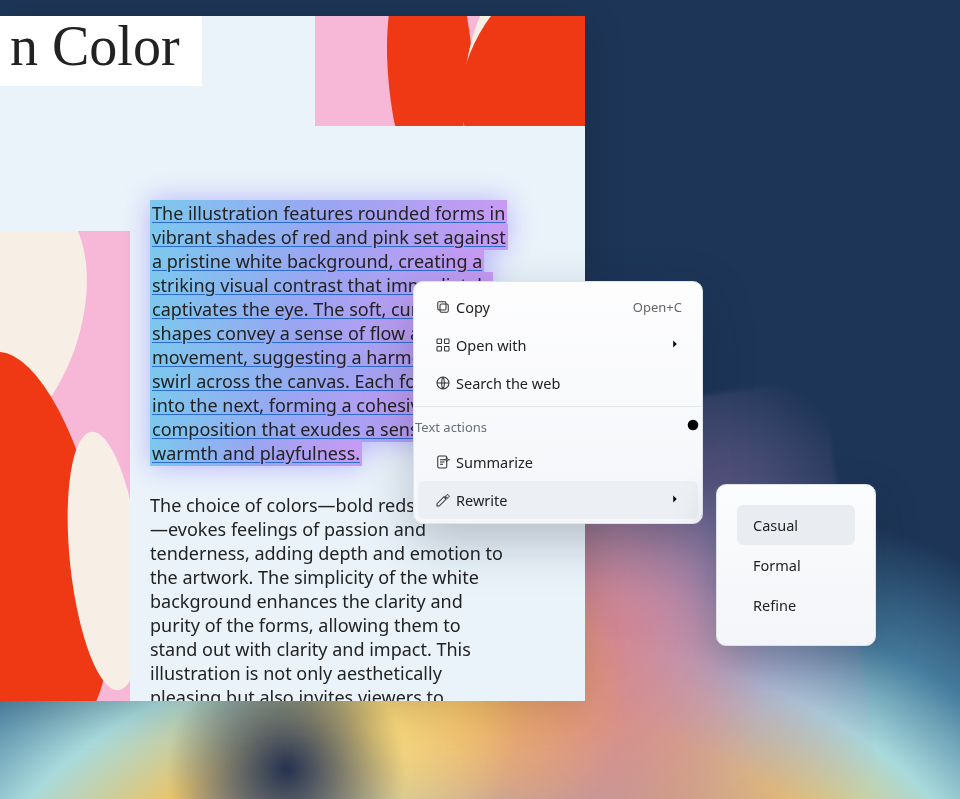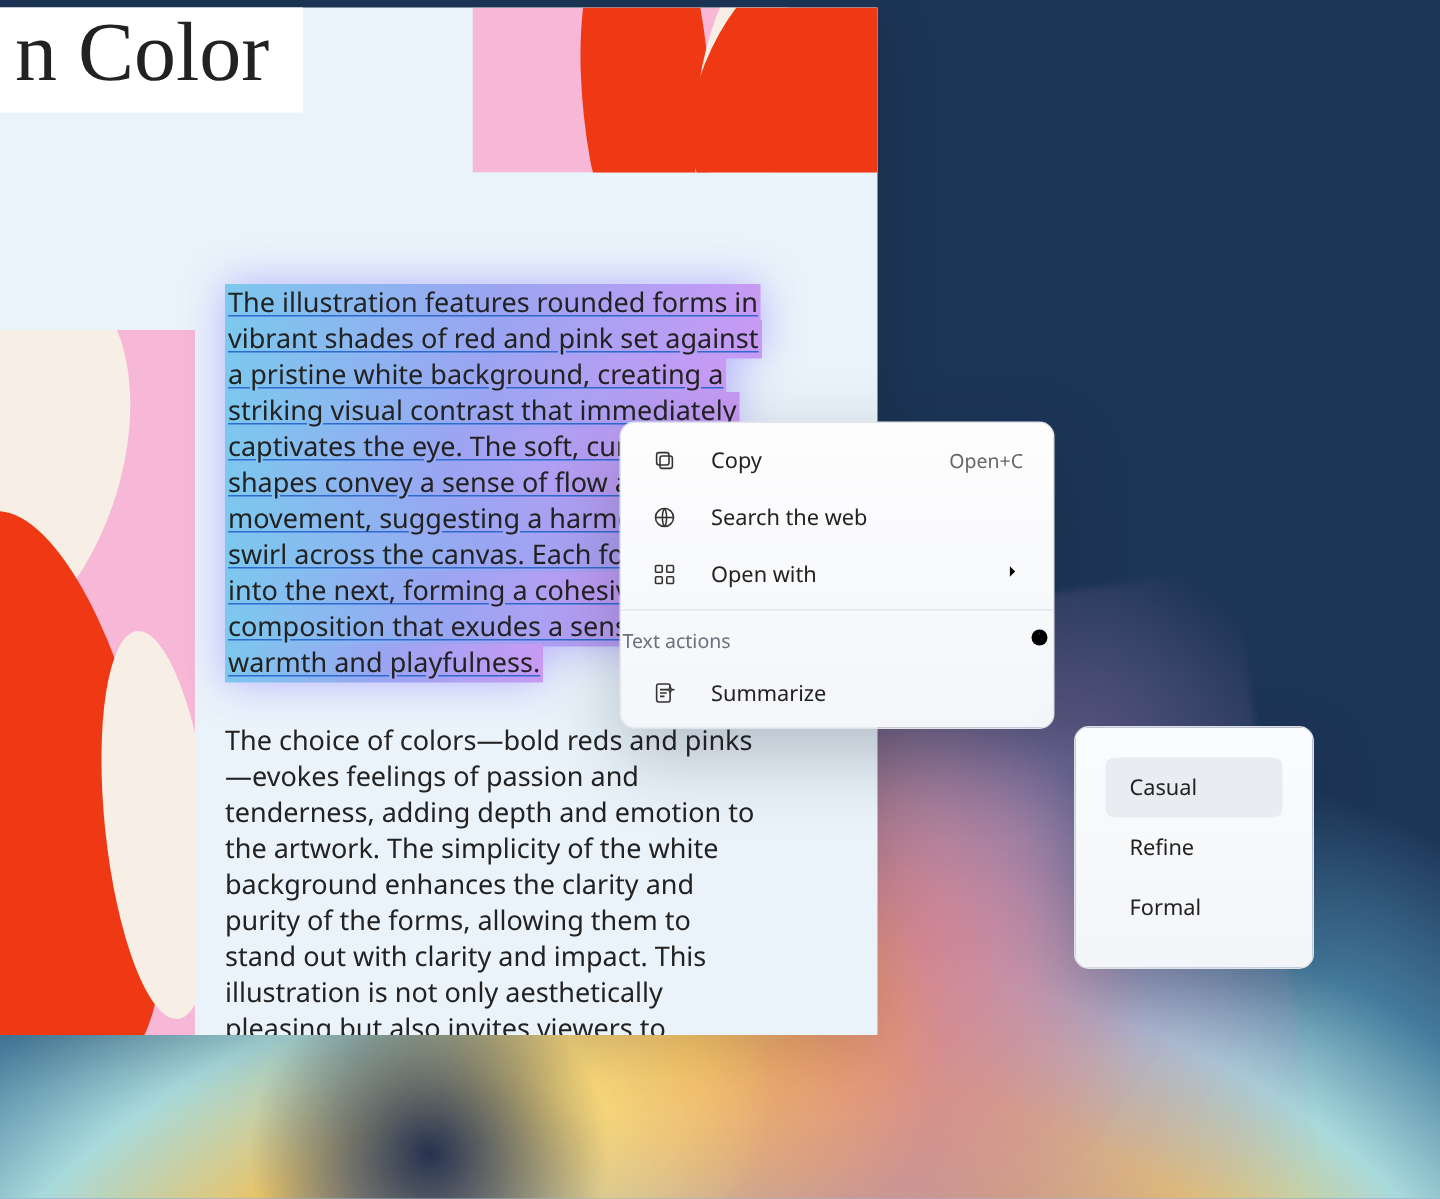--- a/index.html
+++ b/index.html
@@ -22,21 +22,21 @@
       radial-gradient(circle at 65% 50%, #e98074 0%, transparent 35%),
       radial-gradient(circle at 75% 45%, #b288c0 0%, transparent 40%),
       radial-gradient(circle at 50% 70%, #8ecae6 0%, transparent 45%);
     filter: blur(2px);
     transform: rotate(-8deg);
     opacity:.95;
   }
 
   
   .doc-window {
-    position:absolute; left:0; top:5px; width:585px; height:685px;
+    position:absolute; left:0; top:16px; width:585px; height:685px;
     background:#eaf3fa;
     box-shadow: 0 10px 40px rgba(0,0,0,.15);
     overflow:hidden;
   }
   .doc-title {
     position:absolute; left:-40px; top:-6px;
     font-family: Georgia, "Times New Roman", serif;
     font-size:56px; font-weight:400; color:#222;
     background:#fff; padding:4px 22px 8px 50px;
   }
@@ -79,21 +79,21 @@
   
   .ctx {
     position:absolute; left:413px; top:281px; width:290px;
     background:linear-gradient(180deg,#fdfdfe,#f4f6f9);
     border:1px solid #dfe4ea; border-radius:10px;
     box-shadow:0 18px 50px rgba(20,30,50,.25);
     padding:6px 0 4px;
     font-size:14.5px; color:#222;
   }
   .ctx .row{
-    display:flex; align-items:center; height:38px; padding:0 16px; gap:22px;
+    display:flex; align-items:center; height:38px; padding:0 16px; gap:4px;
     border-radius:6px; margin:0 4px;
   }
   .ctx .row:hover, .ctx .row.hover { background:#eceff3; }
   .ctx .row .lbl{flex:1;}
   .ctx .row .shortcut{color:#666;font-size:13px;}
   .ctx .sep{height:1px;background:#e3e7ec;margin:4px 0;}
   .ctx .section-title{
     display:flex;align-items:center;justify-content:space-between;
     padding:6px 1px 6px; color:#6a717b; font-size:13px;
   }
@@ -157,44 +157,44 @@
           <rect x="5" y="5" width="11" height="11" rx="2"></rect>
         </svg>
     </span>
     <span class="lbl">Copy</span>
     <span class="shortcut">Open+C</span>
   </div>
 
   <div class="row">
     <span class="ic">
       <svg viewBox="0 0 24 24">
+          <rect x="4" y="4" width="6" height="6" rx="1"></rect>
+          <rect x="14" y="4" width="6" height="6" rx="1"></rect>
+          <rect x="4" y="14" width="6" height="6" rx="1"></rect>
+          <rect x="14" y="14" width="6" height="6" rx="1"></rect>
+        </svg>
+    </span>
+    <span class="lbl">Open with</span>
+    <span class="chev">
+      <svg viewBox="0 0 24 24">
+          <polyline points="9 6 15 12 9 18"></polyline>
+        </svg>
+    </span>
+  </div>
+
+  <div class="row">
+    <span class="ic">
+      <svg viewBox="0 0 24 24">
           <circle cx="12" cy="12" r="8"></circle>
           <path d="M4 12h16"></path>
           <path d="M12 4c2.5 3 2.5 13 0 16"></path>
           <path d="M12 4c-2.5 3-2.5 13 0 16"></path>
         </svg>
     </span>
     <span class="lbl">Search the web</span>
-  </div>
-
-  <div class="row">
-    <span class="ic">
-      <svg viewBox="0 0 24 24">
-          <rect x="4" y="4" width="6" height="6" rx="1"></rect>
-          <rect x="14" y="4" width="6" height="6" rx="1"></rect>
-          <rect x="4" y="14" width="6" height="6" rx="1"></rect>
-          <rect x="14" y="14" width="6" height="6" rx="1"></rect>
-        </svg>
-    </span>
-    <span class="lbl">Open with</span>
-    <span class="chev">
-      <svg viewBox="0 0 24 24">
-          <polyline points="9 6 15 12 9 18"></polyline>
-        </svg>
-    </span>
   </div>
 
   <div class="sep"></div>
 
   <div class="section-title">
     <span>Text actions</span>
     <span class="info-ic">
       <svg viewBox="0 0 24 24">
           <circle cx="12" cy="12" r="8"></circle>
           <line x1="12" y1="11" x2="12" y2="16"></line>
@@ -209,25 +209,40 @@
           <rect x="5" y="4" width="12" height="16" rx="2"></rect>
           <line x1="8" y1="9" x2="14" y2="9"></line>
           <line x1="8" y1="12" x2="14" y2="12"></line>
           <line x1="8" y1="15" x2="12" y2="15"></line>
           <path d="M17 6l1.2 2.4L21 9l-2.8.6L17 12l-1.2-2.4L13 9l2.8-.6z" stroke-width="1"></path>
         </svg>
     </span>
     <span class="lbl">Summarize</span>
   </div>
 
+  <div class="row hover">
+    <span class="ic">
+      <svg viewBox="0 0 24 24">
+          <path d="M4 17l9-9 3 3-9 9H4v-3z"></path>
+          <path d="M14 7l3 3"></path>
+          <path d="M18 4l1 2 2 1-2 1-1 2-1-2-2-1 2-1z" stroke-width="1"></path>
+        </svg>
+    </span>
+    <span class="lbl">Rewrite</span>
+    <span class="chev">
+      <svg viewBox="0 0 24 24">
+          <polyline points="9 6 15 12 9 18"></polyline>
+        </svg>
+    </span>
+  </div>
 </div>
 
 <div class="sub">
   <div class="srow hover">
     <span>Casual</span>
   </div>
   <div class="srow">
+    <span>Formal</span>
+  </div>
+  <div class="srow">
     <span>Refine</span>
   </div>
-  <div class="srow">
-    <span>Formal</span>
-  </div>
 </div>
 
 </body></html>

